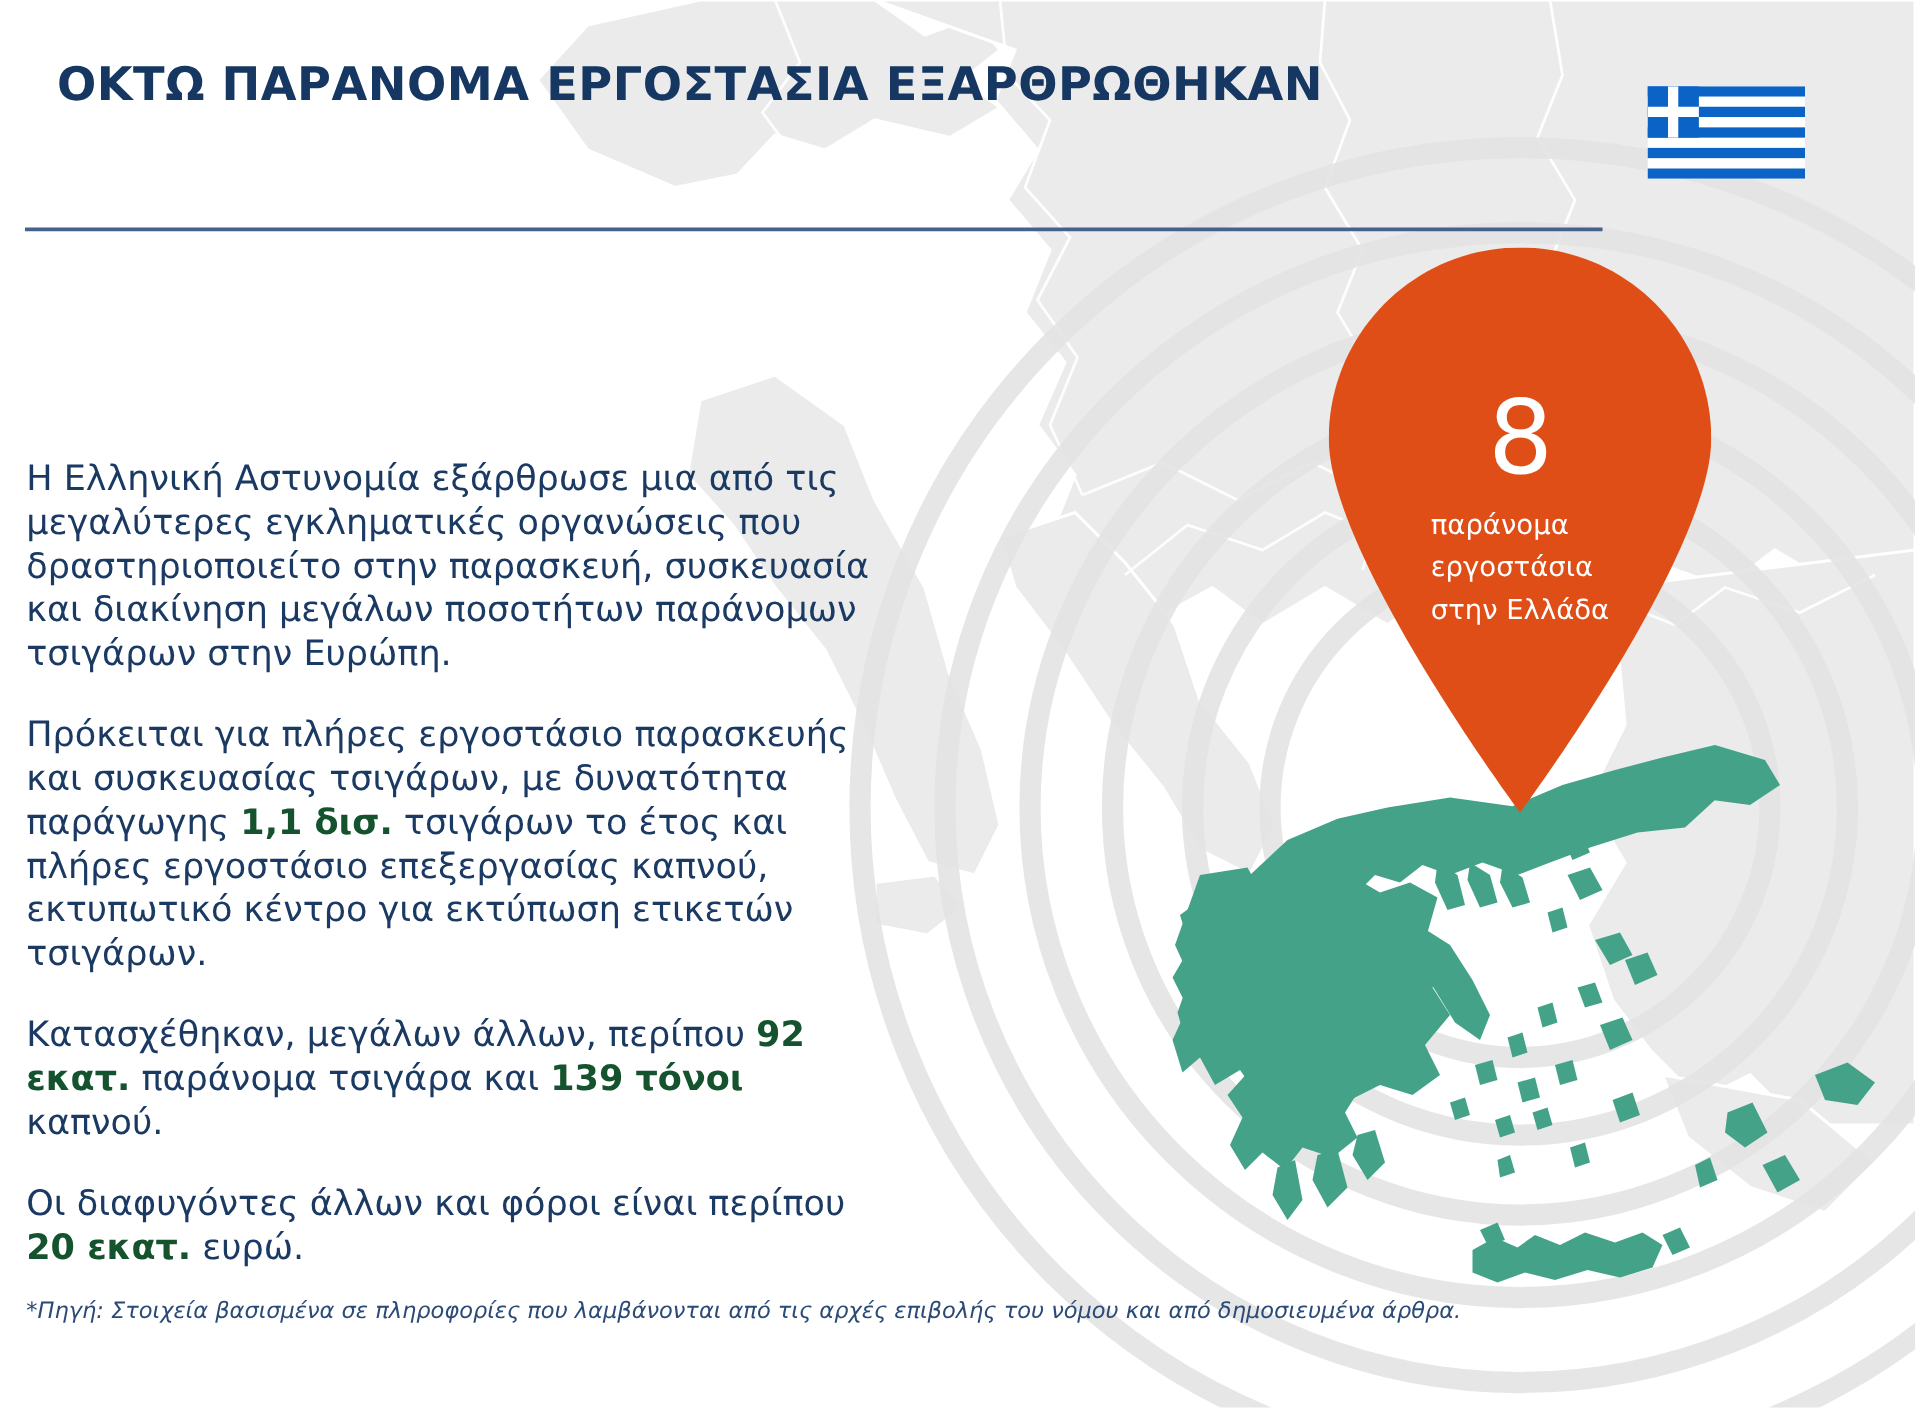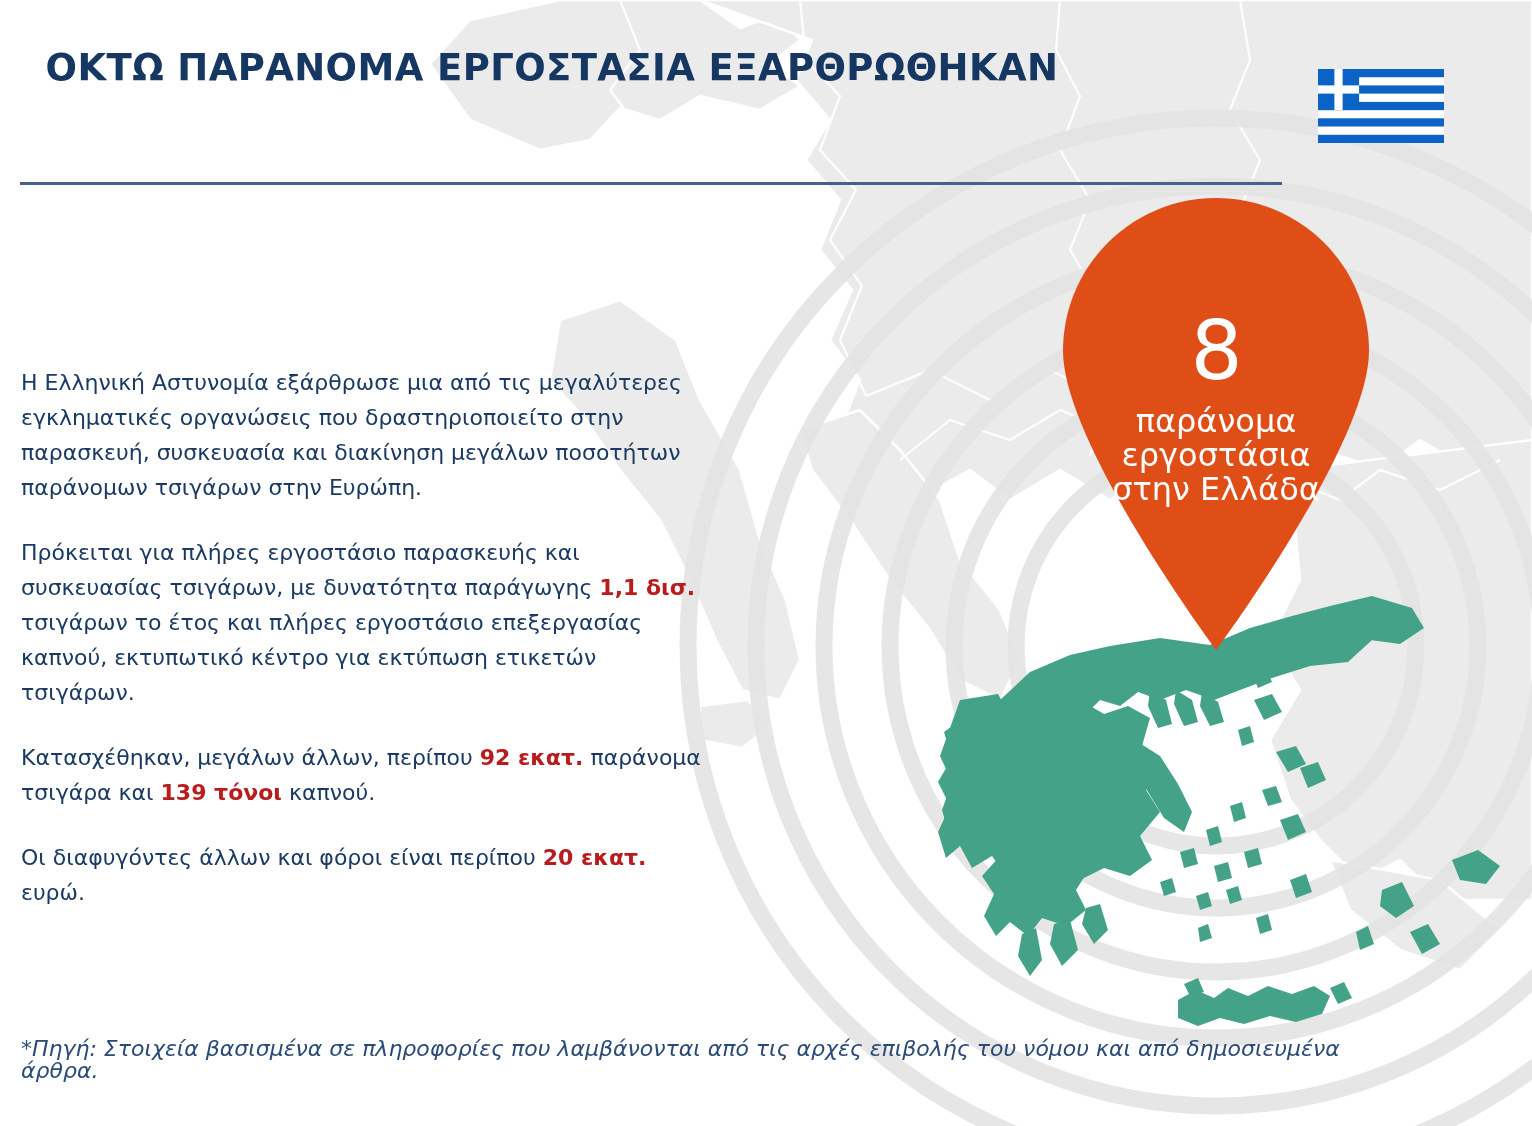--- a/index.html
+++ b/index.html
@@ -29,44 +29,44 @@
   
   #flag{
     position:absolute;left:1318px;top:69px;width:126px;height:74px;z-index:45;
   }
   #flag svg{display:block;width:126px;height:74px;}
 
   
   #copy{position:absolute;left:21px;top:365px;width:680px;z-index:40;}
   #copy p{
     margin:0 0 30px 0;
-    font-size:22px;line-height:35px;color:#1b3a63;
+    font-size:28px;line-height:35px;color:#1b3a63;
     font-weight:normal;
   }
   #copy p:last-child{margin-bottom:0;}
-  #copy b{font-weight:bold;color:#b91c1c;}
+  #copy b{font-weight:bold;color:#14532d;}
 
   
   #footnote{
     position:absolute;left:21px;top:1038px;width:1400px;
-    font-size:22px;color:#2a4a77;font-style:italic;z-index:40;
+    font-size:18px;color:#2a4a77;font-style:italic;z-index:40;
     line-height:22px;
   }
 
   
   #pin{position:absolute;left:1063px;top:198px;width:306px;height:452px;z-index:35;}
   #pin svg{position:absolute;left:0;top:0;width:306px;height:452px;}
   #pin-text{
     position:absolute;left:0;top:0;width:306px;height:452px;
     display:flex;flex-direction:column;align-items:center;
     justify-content:flex-start;padding-top:112px;box-sizing:border-box;
     color:#ffffff;pointer-events:none;
   }
   #pin-number{font-size:82px;line-height:82px;font-weight:normal;letter-spacing:-1px;}
-  #pin-caption{margin-top:12px;font-size:32px;line-height:34px;text-align:center;}
+  #pin-caption{margin-top:12px;font-size:22px;line-height:34px;}
 </style>
 </head>
 <body>
 
 <div id="canvas">
 
   <div id="map-layer">
     <svg id="map-svg" viewBox="0 0 1532 1126" preserveAspectRatio="none">
       <defs>
         <clipPath id="clipAll">

